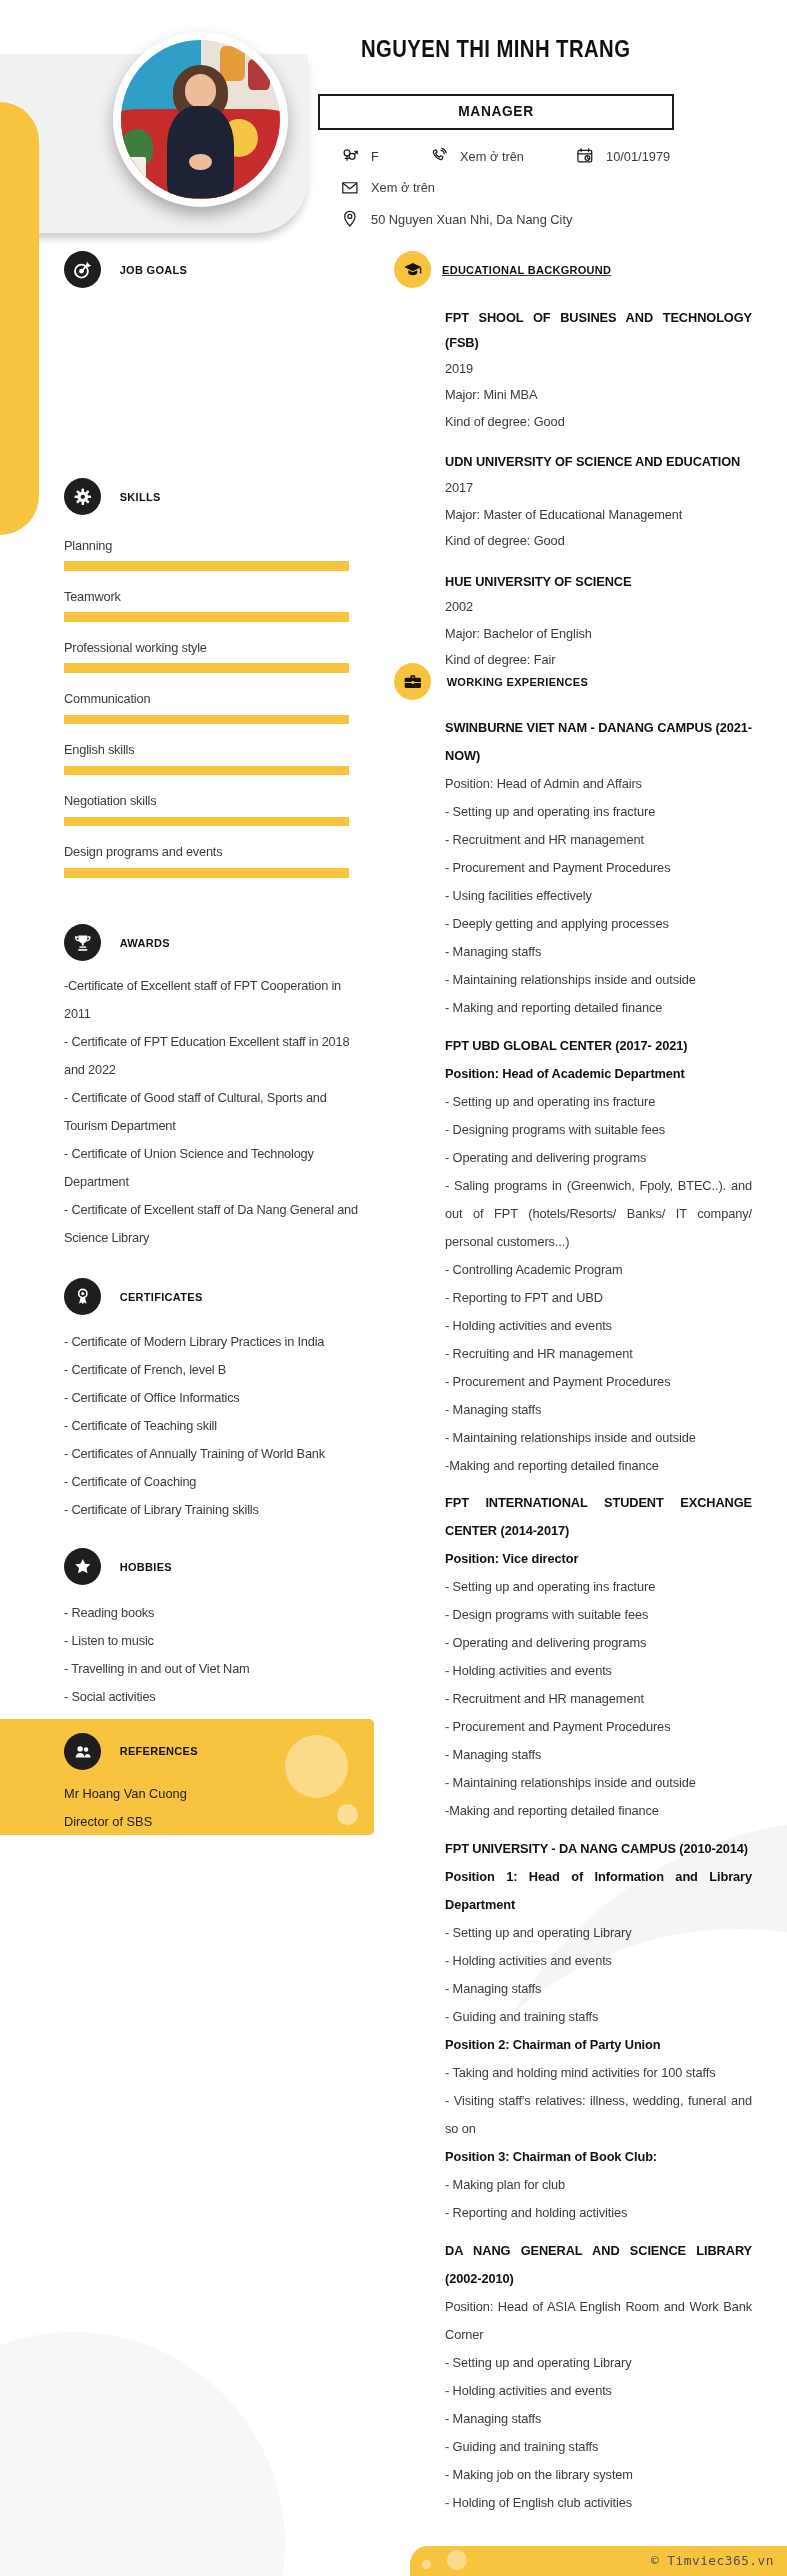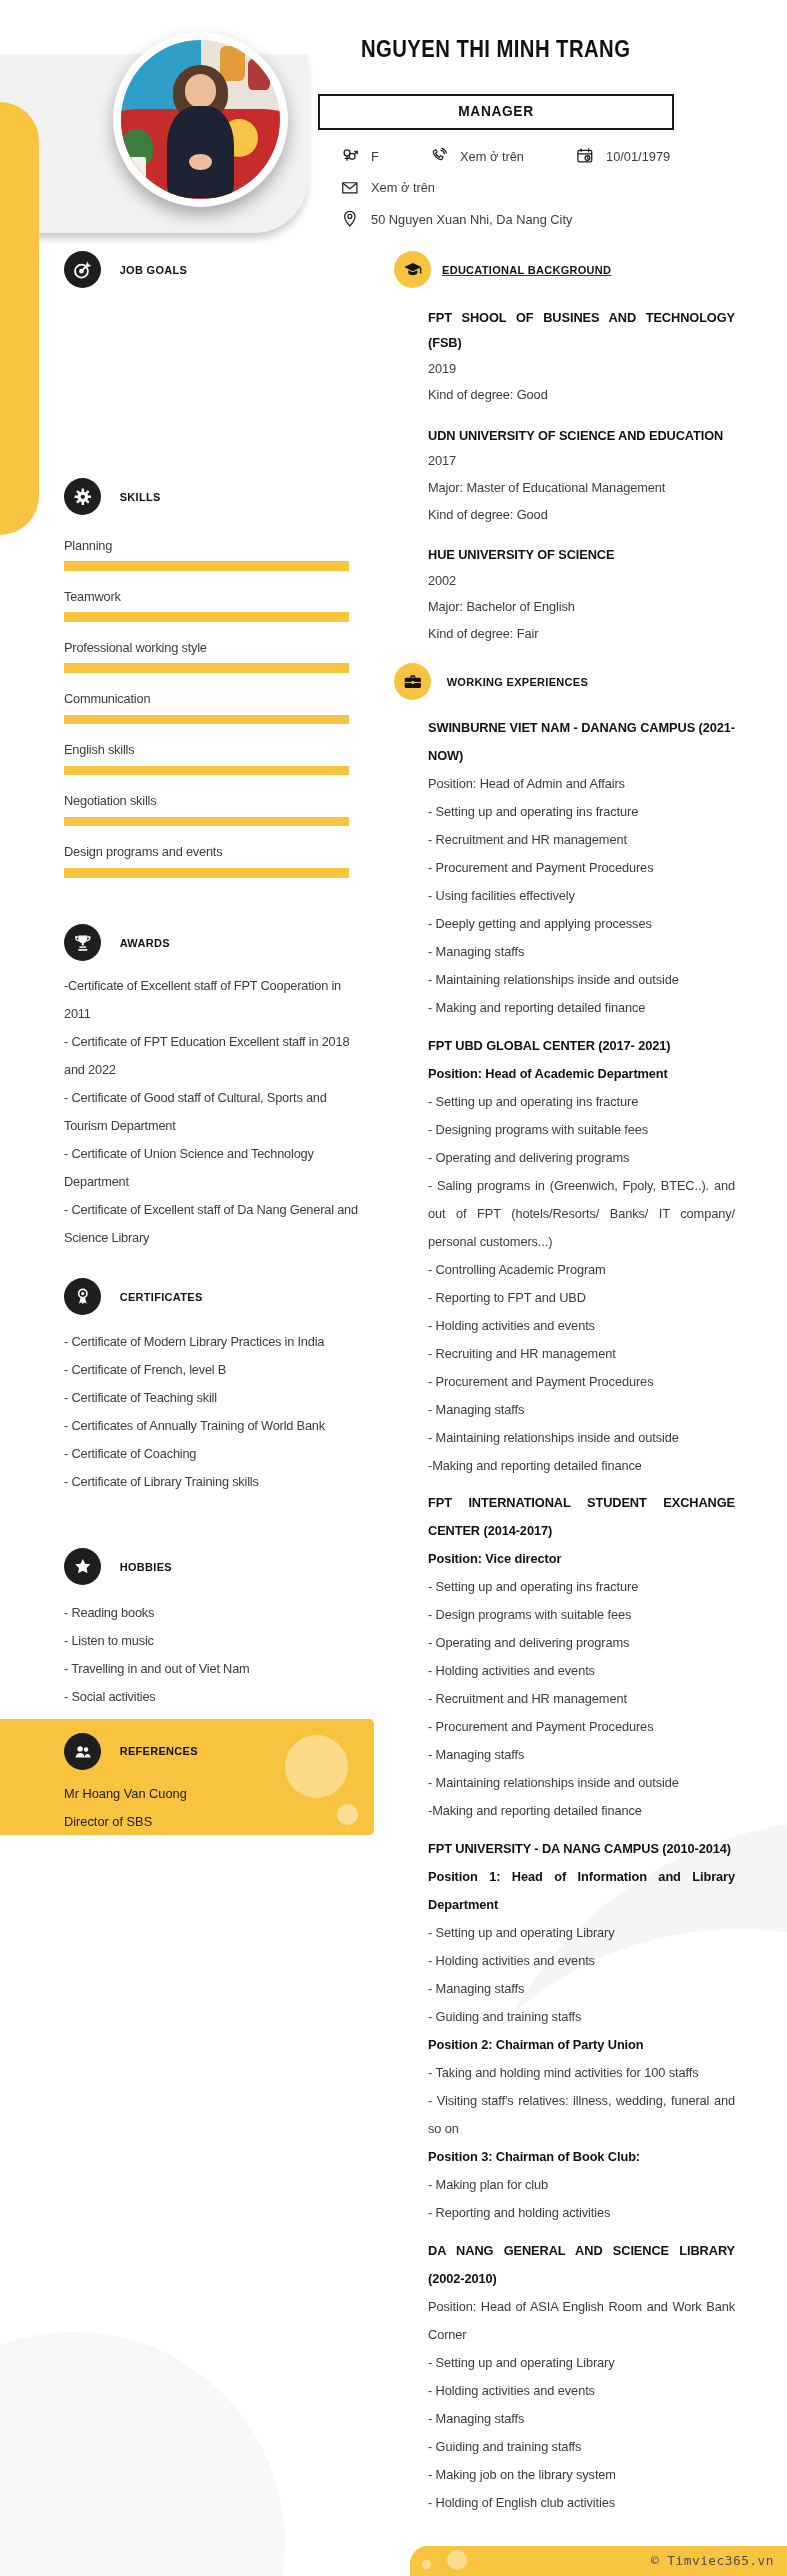--- a/index.html
+++ b/index.html
@@ -57,21 +57,21 @@
   .skill-label{font-size:12.8px;letter-spacing:-0.2px;line-height:19.7px;}
   .bar{margin-top:5.9px;width:285px;height:9.8px;background:#F8C440;}
   .list{margin-top:10.8px;width:307px;}
   .refs-box{position:absolute;left:0;top:1719px;width:374px;height:116px;background:#F8C440;
             border-radius:0 4.9px 4.9px 0;box-sizing:border-box;padding:13.8px 0 0 64px;z-index:2;}
   .refs-line{font-size:12.8px;line-height:28.5px;color:#222;}
   .refs-lines{margin-top:9.8px;}
   .refs-c1{position:absolute;right:25.6px;top:15.7px;width:63px;height:63px;border-radius:50%;background:rgba(255,255,255,.38);}
   .refs-c2{position:absolute;right:15.7px;bottom:9.8px;width:21.6px;height:21.6px;border-radius:50%;background:rgba(255,255,255,.45);}
   
-  .rcontent{margin-left:34px;width:307px;}
+  .rcontent{margin-left:51px;width:307px;}
   .edu-entry{margin-bottom:13.8px;}
   .edu-school{font-size:12.8px;font-weight:bold;color:#111;line-height:25.6px;text-align:justify;letter-spacing:-0.1px;}
   .edu-line{font-size:12.8px;line-height:26.6px;letter-spacing:-0.1px;}
   .job{margin-bottom:9.8px;}
   .job-company{font-size:12.8px;font-weight:bold;color:#111;line-height:28px;text-align:justify;letter-spacing:-0.1px;}
   .jl{font-size:12.8px;line-height:28px;text-align:justify;letter-spacing:-0.1px;}
   .jl.bold{font-weight:bold;color:#111;}
   
   .footer-bar{position:absolute;left:410px;right:0;top:2546px;height:29.5px;background:#F8C440;
               border-radius:17.7px 0 0 0;z-index:4;display:flex;align-items:center;justify-content:flex-end;}
@@ -258,20 +258,21 @@
             <circle cx="12" cy="8.4" r="4.6" fill="none" stroke="#fff" stroke-width="1.8"></circle>
             <circle cx="12" cy="8.4" r="1.8" fill="#fff"></circle>
             <path fill="#fff" d="M9.6 12.6L7.8 19.8l2.9-1.7 1.3 2.5 1.3-2.5 2.9 1.7-1.8-7.2z"></path>
           </svg>
       </span>
       <span class="sec-label">CERTIFICATES</span>
     </div>
     <div class="list ltxt" style="margin-top:12.8px;">
       <div>- Certificate of Modern Library Practices in India</div>
       <div>- Certificate of French, level B</div>
+      <div>- Certificate of Office Informatics</div>
       <div>- Certificate of Teaching skill</div>
       <div>- Certificates of Annually Training of World Bank</div>
       <div>- Certificate of Coaching</div>
       <div>- Certificate of Library Training skills</div>
     </div>
   </div>
 
   <div class="section" style="left:64px;top:1548px;">
     <div class="sec-h">
       <span class="ic">
@@ -322,20 +323,21 @@
               <circle cx="20.7" cy="15" r="1"></circle>
             </g>
           </svg>
       </span>
       <span class="sec-label">EDUCATIONAL BACKGROUND</span>
     </div>
     <div class="rcontent" style="margin-top:16.7px;">
       <div class="edu-entry">
         <div class="edu-school">FPT SHOOL OF BUSINES AND TECHNOLOGY (FSB)</div>
         <div class="edu-line">2019</div>
+        <div class="edu-line">Major: Mini MBA</div>
         <div class="edu-line">Kind of degree: Good</div>
       </div>
       <div class="edu-entry">
         <div class="edu-school">UDN UNIVERSITY OF SCIENCE AND EDUCATION</div>
         <div class="edu-line">2017</div>
         <div class="edu-line">Major: Master of Educational Management</div>
         <div class="edu-line">Kind of degree: Good</div>
       </div>
       <div class="edu-entry">
         <div class="edu-school">HUE UNIVERSITY OF SCIENCE</div>

